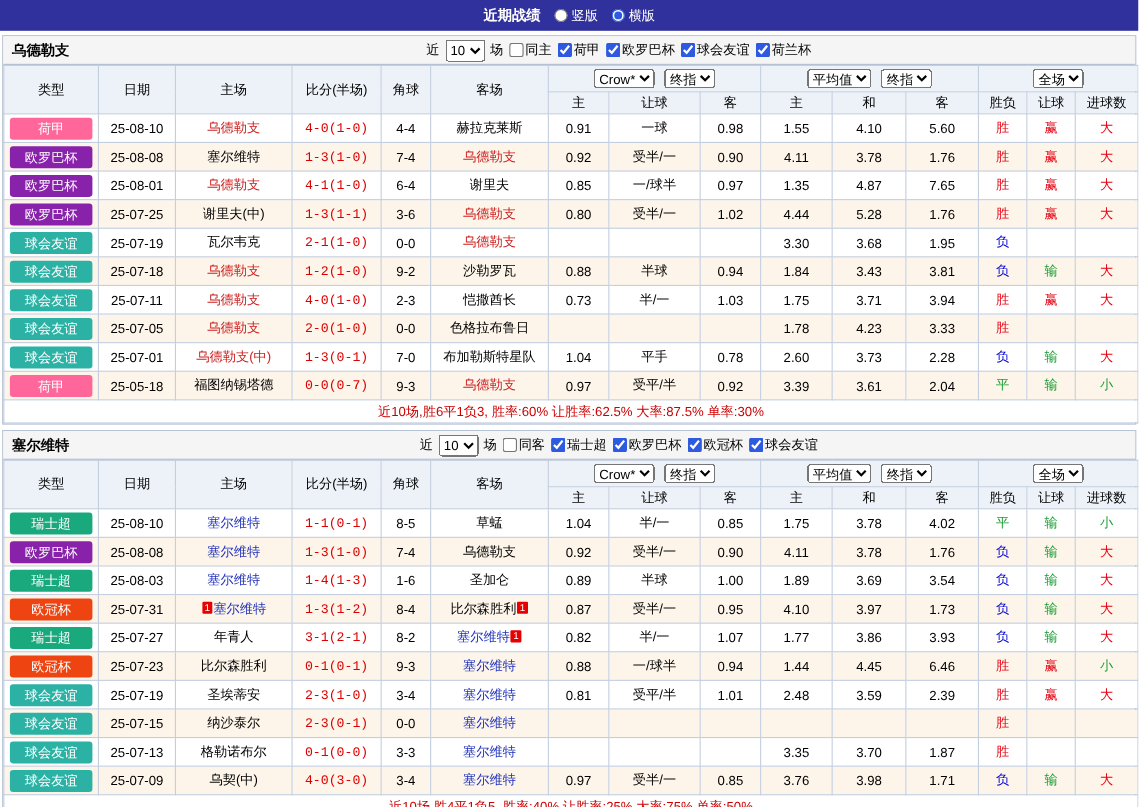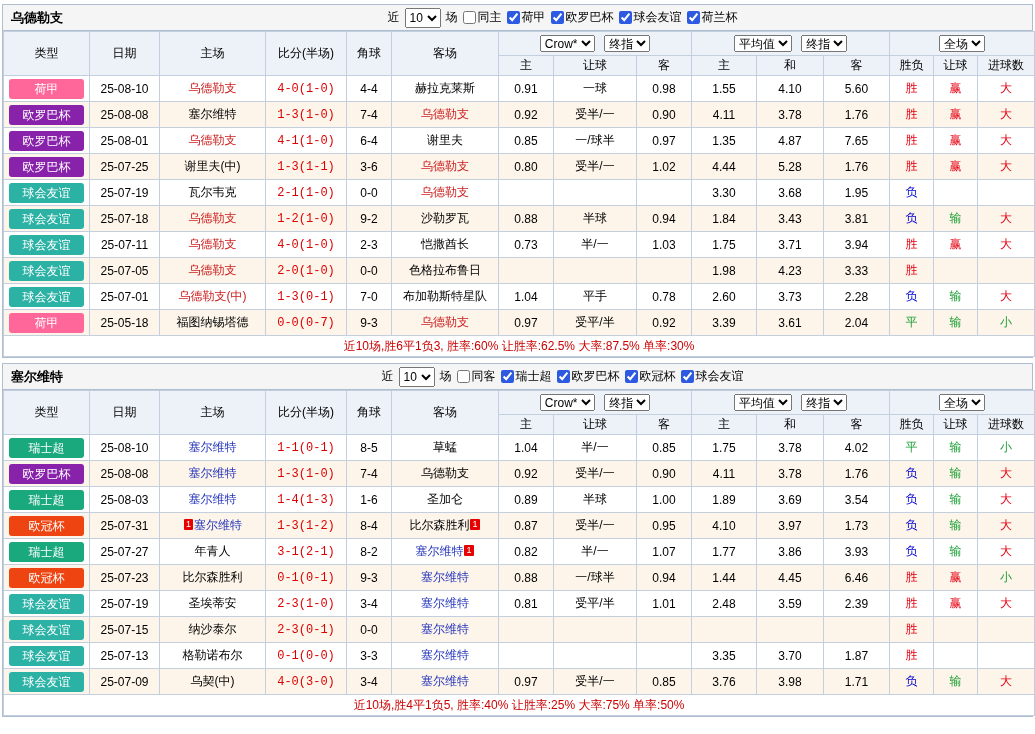--- a/index.html
+++ b/index.html
@@ -73,20 +73,31 @@
     vertical-align: 2px;
   }
   tfoot td { height: 21px; color: #cc0000; font-size: 12px; background: #fff; }
   .team-cell { cursor: pointer; }
 </style>
 </head>
 <body>
 
 <div class="page">
 
+  <div class="topbar">
+    <span class="title">近期战绩</span>
+    <label>
+      <input type="radio" name="layout" style="">
+      <span>竖版</span>
+    </label>
+    <label>
+      <input type="radio" name="layout" checked="" style="">
+      <span>横版</span>
+    </label>
+  </div>
 
   <div id="sections">
   <div class="section">
     <div class="sec-header">
       <span class="team">乌德勒支</span>
       <div class="filter">
         <span>近</span>
         <select><option>10</option></select>
         <span>场</span>
         <label>
@@ -300,21 +311,21 @@
                 <span class="badge" style="background: rgb(43, 178, 165);">球会友谊</span>
               </td>
               <td>25-07-05</td>
               <td class="team-cell"><span style="color: rgb(204, 34, 34);">乌德勒支</span></td>
               <td class="score">2-0(1-0)</td>
               <td>0-0</td>
               <td class="team-cell"><span>色格拉布鲁日</span></td>
               <td></td>
               <td></td>
               <td></td>
-              <td>1.98</td>
+              <td>1.78</td>
               <td>4.23</td>
               <td>3.33</td>
               <td style="color: rgb(230, 0, 18);">胜</td>
               <td></td>
               <td></td>
             </tr>
             <tr>
               <td>
                 <span class="badge" style="background: rgb(43, 178, 165);">球会友谊</span>
               </td>

